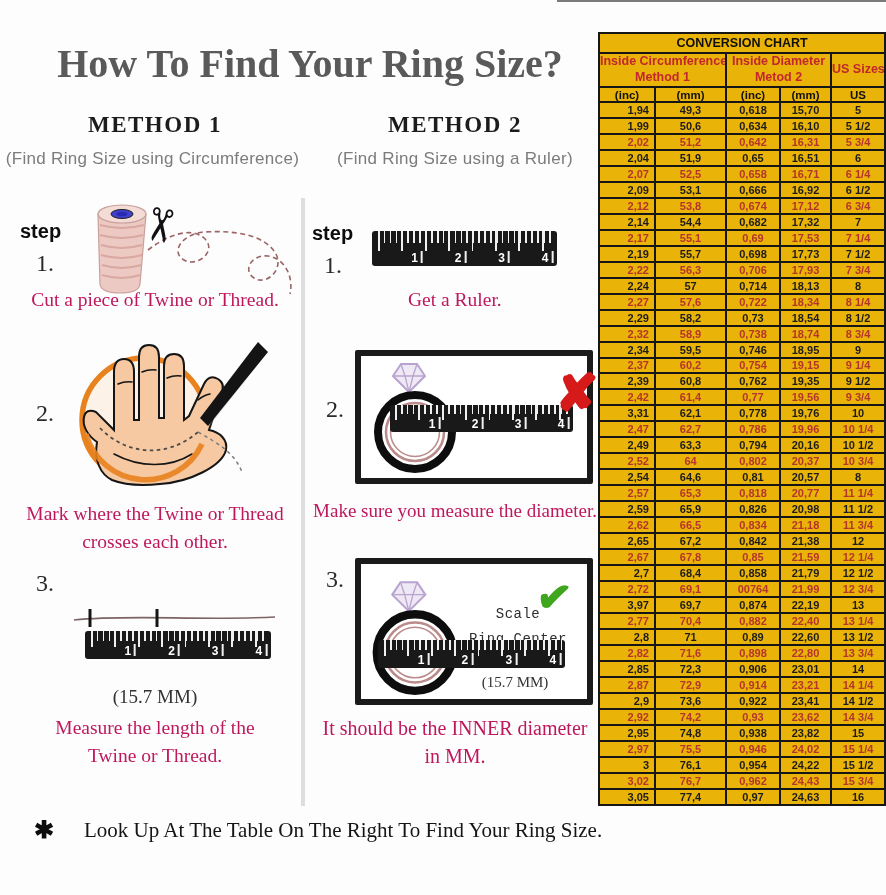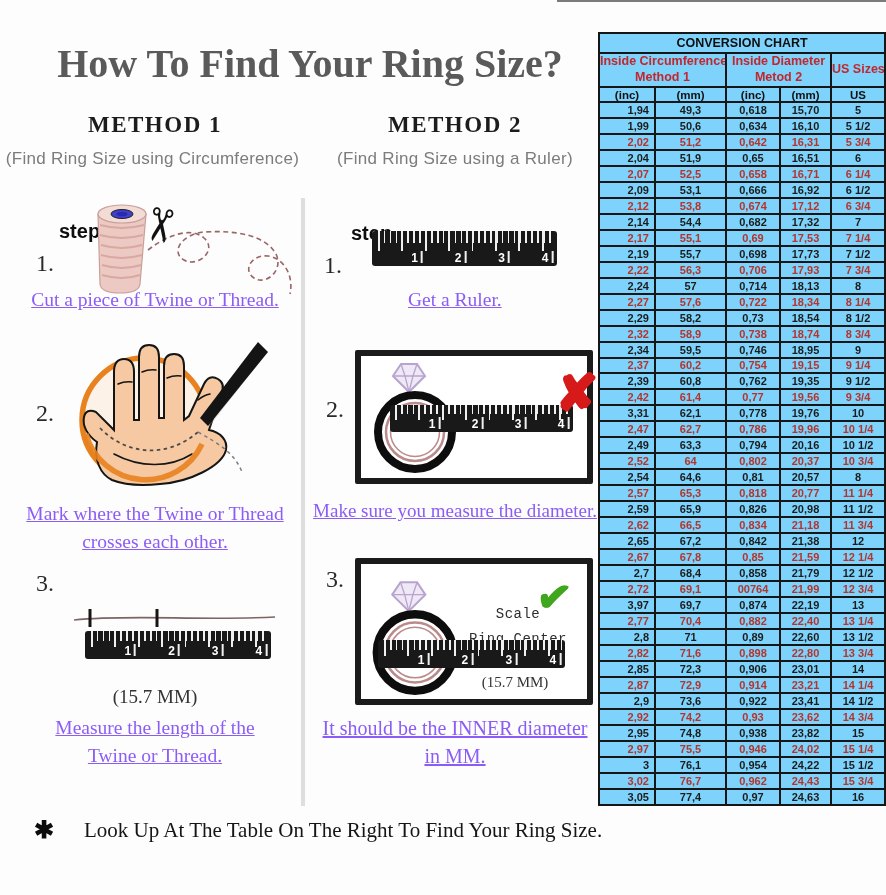--- a/index.html
+++ b/index.html
@@ -17,23 +17,23 @@
   .abs{position:absolute;}
   .top-edge{left:557px;top:0;width:329px;height:2px;background:#4f4f4f;opacity:.75;}
   .page-title{left:40px;top:40px;width:540px;text-align:center;font-size:40px;color:#5a5a5a;}
   .method-heading{top:112px;text-align:center;font-size:23px;letter-spacing:1.5px;color:#1c1c1c;}
   .m1-heading{left:10px;width:290px;}
   .m2-heading{left:315px;width:280px;}
   .method-subtitle{top:149px;text-align:center;font-family:"Liberation Sans",sans-serif;font-size:17px;color:#7c7c7c;letter-spacing:.3px;}
   .m1-subtitle{left:0;width:305px;}
   .m2-subtitle{left:310px;width:290px;}
   .divider{left:301px;top:198px;width:4px;height:608px;background:#dedede;}
-  .step-word{font-family:"Liberation Sans",sans-serif;font-weight:700;font-size:20px;color:#0d0d0d;margin-left:39px;}
+  .step-word{font-family:"Liberation Sans",sans-serif;font-weight:700;font-size:20px;color:#0d0d0d;}
   .step-num{font-size:24px;color:#2a2a2a;}
-  .caption{text-align:center;font-size:19.5px;color:#8b5cf6;line-height:1.42;text-decoration:underline;}
+  .caption{text-align:center;font-size:19.5px;color:#be185d;line-height:1.42;}
   .mm-label{text-align:center;font-size:19px;color:#333;}
   .scissors{font-size:46px;color:#111;transform:rotate(100deg);line-height:1;}
   
   .ruler{position:absolute;background:#191919;border-radius:3px;}
   .ruler::before{content:"";position:absolute;top:0;left:3%;right:1.5%;height:34%;
     background:repeating-linear-gradient(90deg,#f0f0f0 0 1.6px,transparent 1.6px 5.9px);}
   .ruler::after{content:"";position:absolute;top:0;left:3%;right:1.5%;height:56%;
     background:repeating-linear-gradient(90deg,#f0f0f0 0 1.8px,transparent 1.8px 23.4px);}
   .ruler .num{position:absolute;bottom:6%;transform:translateX(-50%);color:#fff;
     font:700 12px/1 "Liberation Sans",sans-serif;z-index:2;}
@@ -43,21 +43,21 @@
   .x-mark{font-size:50px;font-weight:700;color:var(--x-red);line-height:1;
     text-shadow:1px 0 var(--x-red),0 1px var(--x-red),-1px 0 var(--x-red);z-index:5;}
   .check-mark{font-size:42px;color:var(--green);line-height:1;
     text-shadow:1px 0 var(--green),0 1px var(--green),1px 1px var(--green);z-index:5;transform:rotate(6deg);}
   .scale-label{font-family:"Liberation Mono",monospace;font-size:14px;color:#2e2e2e;
     letter-spacing:.5px;line-height:1.8;text-align:center;}
   .mm-small{font-size:15px;color:#333;text-align:center;}
   .footer-ast{font-size:24px;font-weight:700;color:#0c0c0c;}
   .footer-text{font-size:21px;color:#151515;}
   
-  .cv-table{position:absolute;left:598px;top:32px;width:286px;height:774px;background:#7dd3fc;
+  .cv-table{position:absolute;left:598px;top:32px;width:286px;height:774px;background:#eab308;
     border-collapse:collapse;table-layout:fixed;font-family:"Liberation Sans",sans-serif;}
   .cv-table th,.cv-table td{border:2px solid #161616;overflow:hidden;white-space:nowrap;}
   .cv-table .t-title th{font-size:12.5px;font-weight:700;color:#0e0e0e;height:20px;text-align:center;}
   .cv-table .t-group th{color:var(--header-red);font-size:12.5px;font-weight:700;height:34px;line-height:1.25;text-align:center;}
   .cv-table .t-group th span{display:block;}
   .cv-table .t-sub th{font-size:11.5px;font-weight:700;color:#111;height:15px;text-align:center;}
   .cv-table tbody td{font-size:11px;font-weight:700;color:#1c1c1c;height:15px;padding:0 2px;text-align:center;}
   .cv-table tbody td.c0{text-align:right;padding-right:5px;}
   .cv-table tbody tr.red td{color:var(--row-red);}
 </style>

